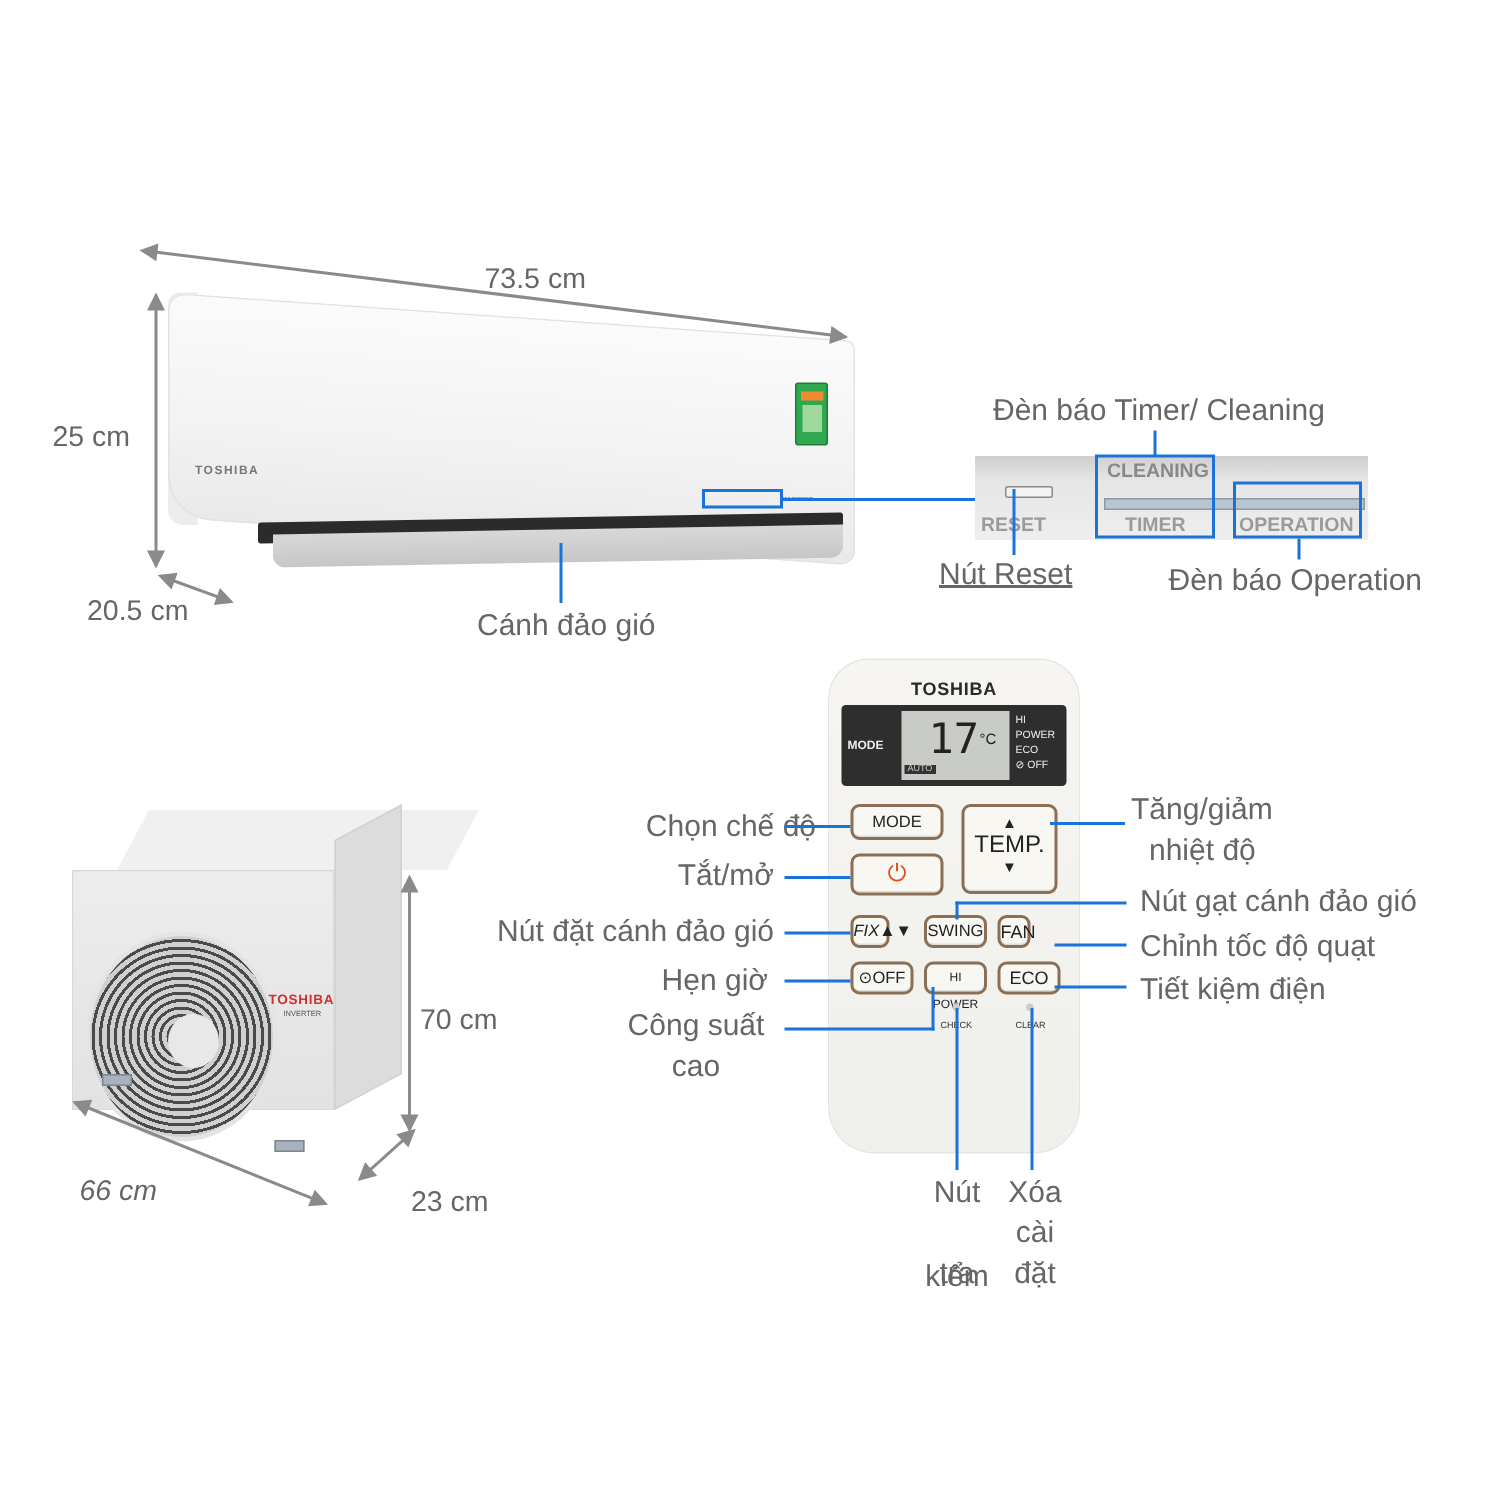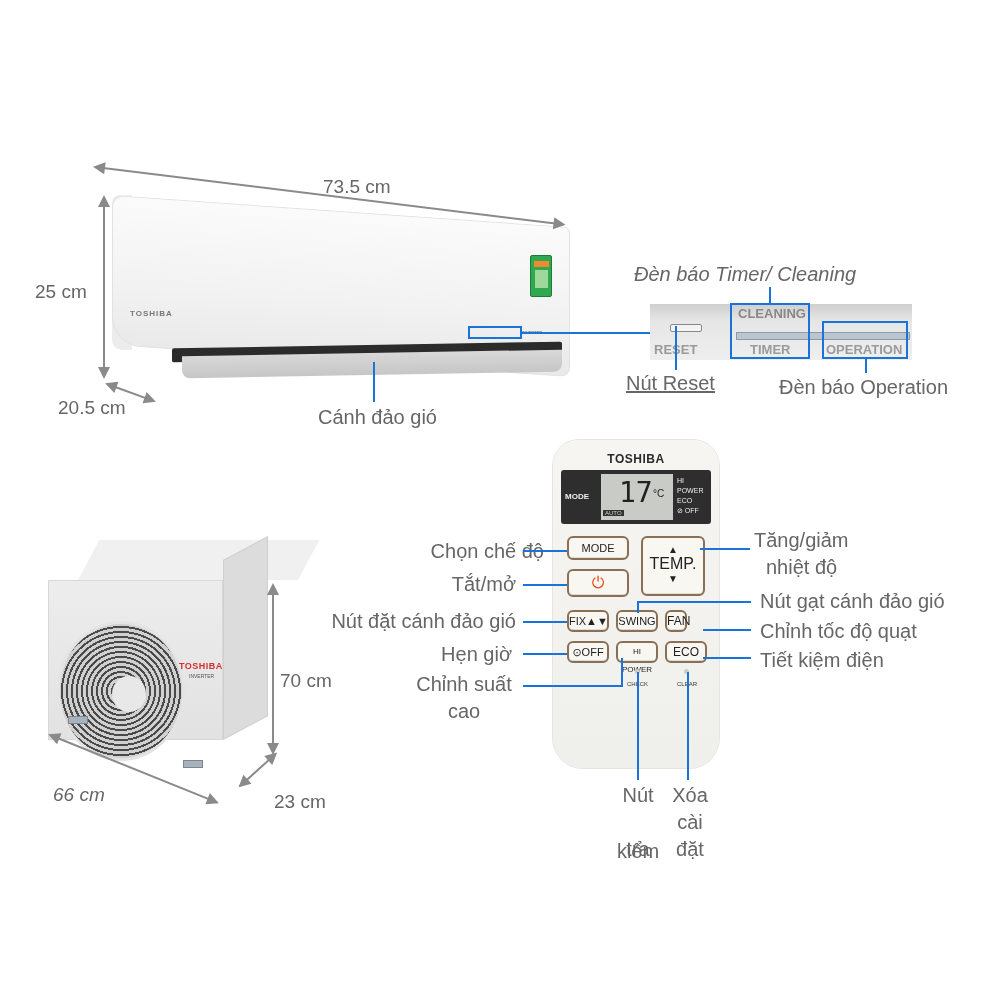--- a/index.html
+++ b/index.html
@@ -82,21 +82,21 @@
 <div class="lbl" style="left:35px;top:281px;font-size:19px;">25 cm</div>
 <div class="dim" style="left:107px;top:383px;width:50px;transform:rotate(20deg);"></div>
 <div class="lbl" style="left:58px;top:397px;font-size:19px;">20.5 cm</div>
 
 <div class="line" style="left:373px;top:362px;width:2px;height:40px;"></div>
 <div class="lbl" style="left:318px;top:406px;">Cánh đảo gió</div>
 
 <div class="box" style="left:468px;top:326px;width:54px;height:13px;"></div>
 <div class="line" style="left:522px;top:332px;width:128px;height:2px;"></div>
 
-<div class="lbl" style="left:634px;top:263px;font-style:italic;">Đèn báo Timer/ Cleaning</div>
+<div class="lbl" style="left:662px;top:263px;">Đèn báo Timer/ Cleaning</div>
 <div class="line" style="left:769px;top:287px;width:2px;height:18px;"></div>
 <div class="abs panel">
   <div class="panel-btn"></div>
   <div class="panel-text" style="left:4px;top:38px;font-size:13px;">RESET</div>
   <div class="panel-text" style="left:88px;top:2px;font-size:13px;color:#888;">CLEANING</div>
   <div class="panel-bar"></div>
   <div class="panel-text" style="left:100px;top:38px;font-size:13px;">TIMER</div>
   <div class="panel-text" style="left:176px;top:38px;font-size:13px;">OPERATION</div>
 </div>
 <div class="box" style="left:730px;top:303px;width:80px;height:56px;"></div>
@@ -123,21 +123,21 @@
   </div>
 
   <div class="rbtn" style="left:14px;top:96px;width:62px;height:24px;line-height:20px;">MODE</div>
   <div class="rbtn power" style="left:14px;top:129px;width:62px;height:28px;line-height:24px;">⏻</div>
   <div class="rbtn big" style="left:88px;top:96px;width:64px;height:60px;">
     <div style="margin-top:6px;font-size:10px;">▲</div>
     <div style="font-size:16px;">TEMP.</div>
     <div style="font-size:10px;">▼</div>
   </div>
 
-  <div class="rbtn" style="left:14px;top:170px;width:42px;height:22px;line-height:18px;">FIX▲▼</div>
+  <div class="rbtn" style="left:14px;top:170px;width:26px;height:22px;line-height:18px;font-style:italic;">FIX▲▼</div>
   <div class="rbtn" style="left:63px;top:170px;width:42px;height:22px;line-height:18px;">SWING</div>
   <div class="rbtn big" style="left:112px;top:170px;width:22px;height:22px;line-height:18px;">FAN</div>
 
   <div class="rbtn" style="left:14px;top:201px;width:42px;height:22px;line-height:18px;">⊙OFF</div>
   <div class="rbtn" style="left:63px;top:201px;width:42px;height:22px;line-height:18px;font-size:8px;">HI POWER</div>
   <div class="rbtn big" style="left:112px;top:201px;width:42px;height:22px;line-height:18px;">ECO</div>
 
   <div class="rdot" style="left:82px;top:229px;"></div>
   <div class="rsmall" style="left:74px;top:241px;">CHECK</div>
   <div class="rdot" style="left:131px;top:229px;"></div>
@@ -145,21 +145,21 @@
 </div>
 
 <div class="lbl r" style="left:380px;top:540px;width:164px;">Chọn chế độ</div>
 <div class="line" style="left:523px;top:550px;width:44px;height:2px;"></div>
 <div class="lbl r" style="left:380px;top:573px;width:136px;">Tắt/mở</div>
 <div class="line" style="left:523px;top:584px;width:44px;height:2px;"></div>
 <div class="lbl r" style="left:300px;top:610px;width:216px;">Nút đặt cánh đảo gió</div>
 <div class="line" style="left:523px;top:621px;width:44px;height:2px;"></div>
 <div class="lbl r" style="left:380px;top:643px;width:132px;">Hẹn giờ</div>
 <div class="line" style="left:523px;top:653px;width:44px;height:2px;"></div>
-<div class="lbl c" style="left:412px;top:673px;width:104px;">Chỉnh suất</div>
+<div class="lbl c" style="left:412px;top:673px;width:104px;">Công suất</div>
 <div class="lbl c" style="left:412px;top:700px;width:104px;">cao</div>
 <div class="line" style="left:523px;top:685px;width:100px;height:2px;"></div>
 <div class="line" style="left:621px;top:658px;width:2px;height:29px;"></div>
 
 <div class="line" style="left:700px;top:548px;width:50px;height:2px;"></div>
 <div class="lbl" style="left:754px;top:529px;">Tăng/giảm</div>
 <div class="lbl" style="left:766px;top:556px;">nhiệt độ</div>
 <div class="line" style="left:637px;top:601px;width:114px;height:2px;"></div>
 <div class="line" style="left:637px;top:601px;width:2px;height:12px;"></div>
 <div class="lbl" style="left:760px;top:590px;">Nút gạt cánh đảo gió</div>

